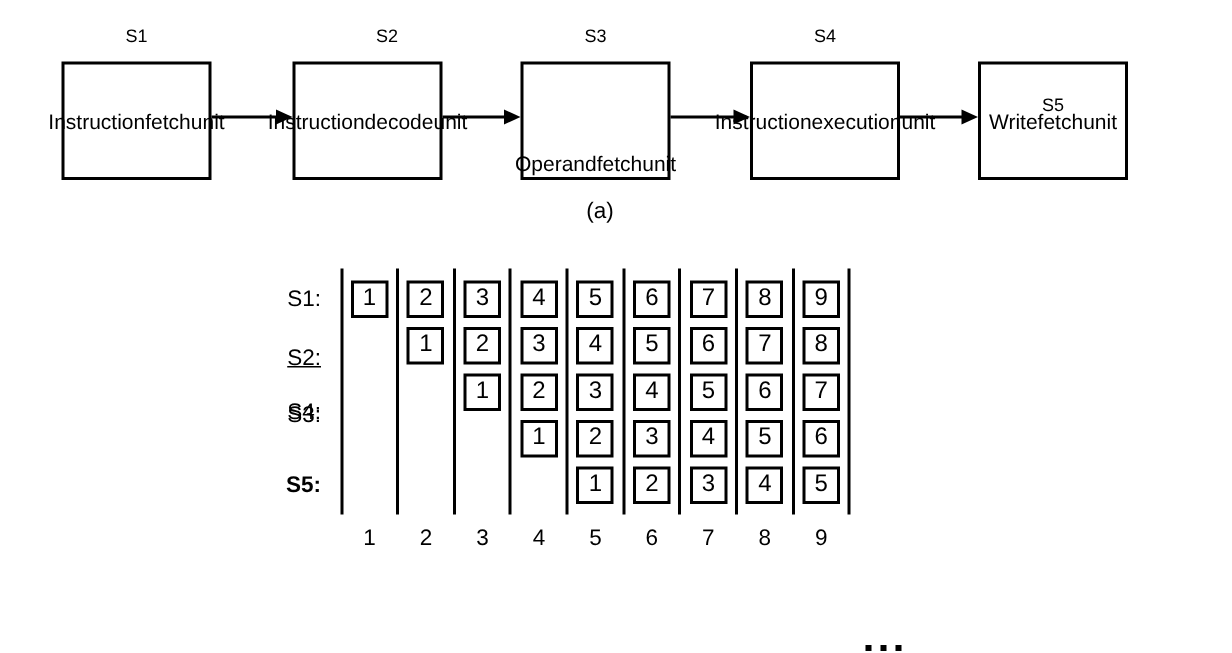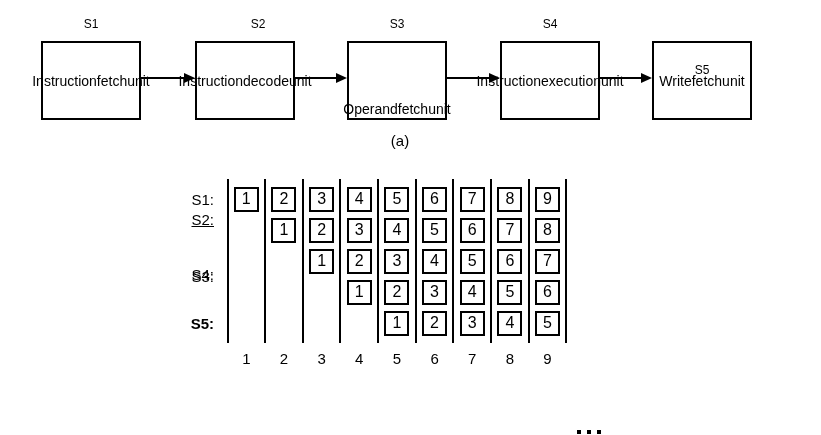--- a/index.html
+++ b/index.html
@@ -102,21 +102,21 @@
 
   <div id="part-b" class="abs" style="left:0; top:170px; width:682px; height:265px;">
 
     <div class="dots" id="dots">
         <div class="dot"></div>
         <div class="dot"></div>
         <div class="dot"></div>
       </div>
 
   <div class="row-label" style="top: 19.5px;">S1:</div>
-      <div class="row-label" style="top: 40px; text-decoration: underline;">S2:</div>
+      <div class="row-label" style="top: 59px; text-decoration: underline;">S2:</div>
       <div class="row-label" style="top: 97px;">S3:</div>
       <div class="row-label" style="top: 95px;">S4:</div>
       <div class="row-label" style="top: 143.5px; font-weight: bold;">S5:</div>
       <div class="slot-line" style="left: 226.5px; top: 9px; height: 164px;"></div>
       <div class="slot-line" style="left: 264.15px; top: 9px; height: 164px;"></div>
       <div class="slot-line" style="left: 301.8px; top: 9px; height: 164px;"></div>
       <div class="slot-line" style="left: 339.45px; top: 9px; height: 164px;"></div>
       <div class="slot-line" style="left: 377.1px; top: 9px; height: 164px;"></div>
       <div class="slot-line" style="left: 414.75px; top: 9px; height: 164px;"></div>
       <div class="slot-line" style="left: 452.4px; top: 9px; height: 164px;"></div>

